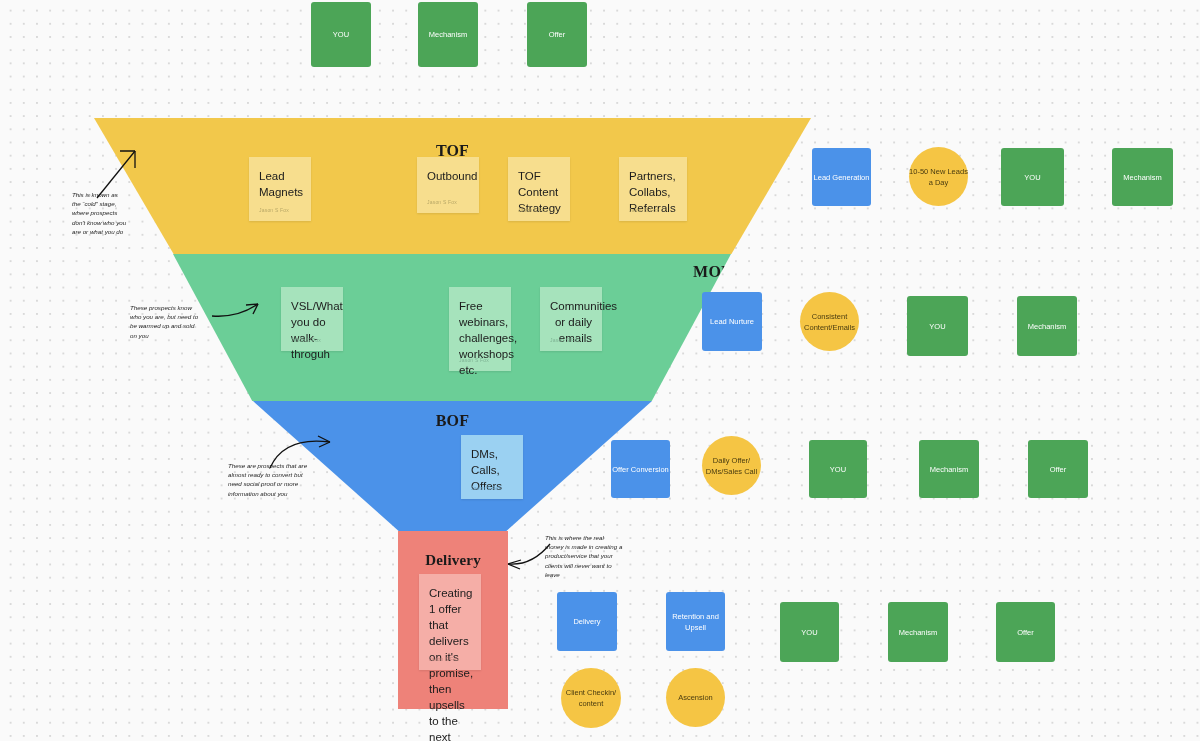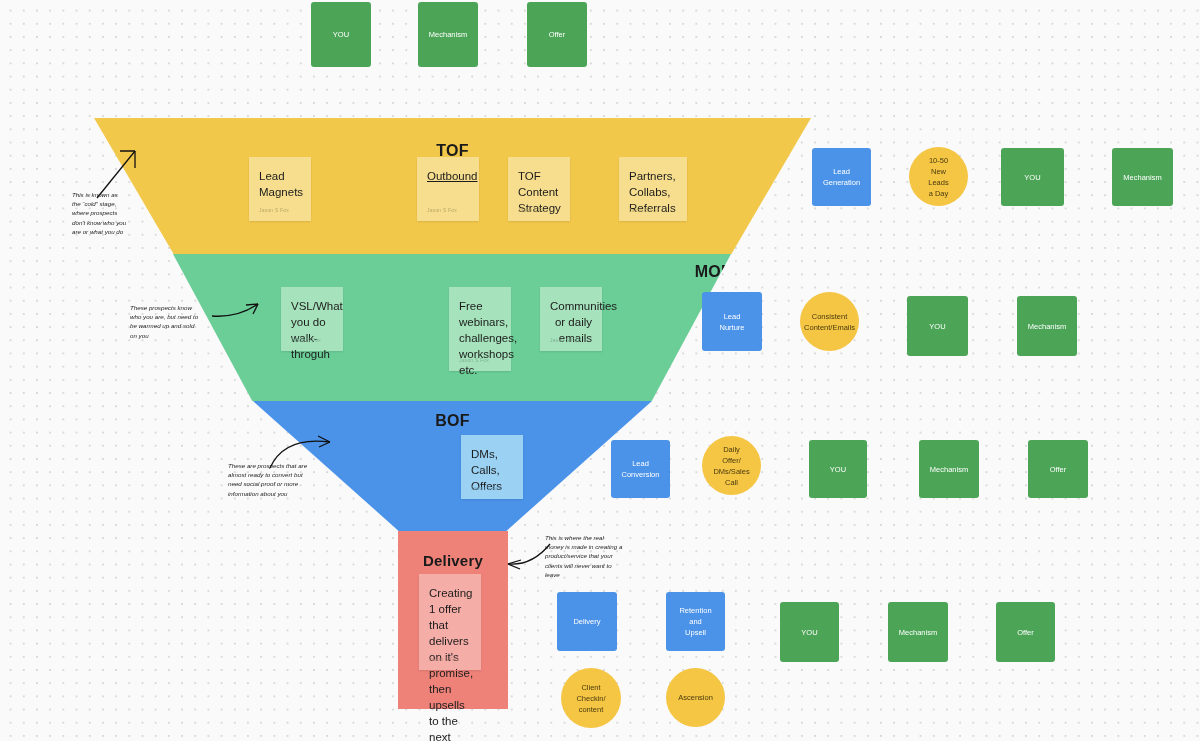--- a/index.html
+++ b/index.html
@@ -9,21 +9,21 @@
     background-image:radial-gradient(#d9d9d9 1px, transparent 1.1px);
     background-size:13.2px 13.2px;
     background-position:4px 4px;
     font-family:"Liberation Sans", sans-serif;
     -webkit-font-smoothing:antialiased;
   }
   .canvas{position:absolute;inset:0;}
   .band{position:absolute;}
   .band .band-title{
     position:absolute;left:0;right:0;text-align:center;
-    font-weight:bold;color:#1a1a1a;letter-spacing:.2px;
+    font-weight:bold;color:#1a1a1a;letter-spacing:.2px;font-family:Liberation Serif, serif;
   }
   #tof-band{left:94px;top:118px;width:717px;height:136px;
     background:#F2C84B;
     clip-path:polygon(0 0,100% 0,88.9% 100%,11.1% 100%);}
   #mof-band{left:173px;top:254px;width:558px;height:147px;
     background:#6BCE97;
     clip-path:polygon(0 0,100% 0,85.8% 100%,14.2% 100%);}
   #bof-band{left:253px;top:401px;width:399px;height:130px;
     background:#4B92E9;
     clip-path:polygon(0 0,100% 0,63.5% 100%,36.5% 100%);}
@@ -52,21 +52,21 @@
   .note.blue{background:#9BD1F2;}
   .note.blue .note-author{color:#74a6c6;}
   .note.red{background:#F5AEA7;}
   .note.red .note-author{color:#c48982;}
 
   
   .shape{
     position:absolute;box-sizing:border-box;
     display:flex;align-items:center;justify-content:center;
     text-align:center;color:#ffffff;font-size:7.5px;line-height:11px;
-    padding:20px;border-radius:3px;
+    padding:0;border-radius:3px;
   }
   .shape.blue{background:#4B92E9;}
   .shape.green{background:#4CA557;}
   .shape.circle{background:#F5C544;border-radius:50%;color:#4a3c10;}
 
   
   .annot{
     position:absolute;font-style:italic;
     font-size:6.2px;line-height:9.2px;color:#1e1e1e;
   }
@@ -97,21 +97,21 @@
     <div class="band-title">BOF</div>
   </div>
   <div class="band" id="delivery-band">
     <div class="band-title">Delivery</div>
   </div>
 
   <div class="note yellow" style="left:249px;top:157px;width:62px;height:64px;">
     <span>Lead Magnets</span>
     <span class="note-author">Jason S Fox</span>
   </div>
-  <div class="note yellow" style="left:417px;top:157px;width:62px;height:64px;text-decoration:underline;">
+  <div class="note yellow" style="left:417px;top:157px;width:62px;height:56px;">
     <span>Outbound</span>
     <span class="note-author">Jason S Fox</span>
   </div>
   <div class="note yellow" style="left:508px;top:157px;width:62px;height:64px;">
     <span>TOF Content Strategy</span>
     <span class="note-author">Jason S Fox</span>
   </div>
   <div class="note yellow" style="left:619px;top:157px;width:68px;height:64px;">
     <span>Partners, Collabs, Referrals</span>
     <span class="note-author">Jason S Fox</span>
@@ -184,21 +184,21 @@
     <span>Consistent Content/Emails</span>
   </div>
   <div class="shape green" style="left:907px;top:296px;width:61px;height:60px;">
     <span>YOU</span>
   </div>
   <div class="shape green" style="left:1017px;top:296px;width:60px;height:60px;">
     <span>Mechanism</span>
   </div>
 
   <div class="shape blue" style="left:611px;top:440px;width:59px;height:58px;">
-    <span>Lead Conversion</span>
+    <span>Offer Conversion</span>
   </div>
   <div class="shape circle" style="left:702px;top:436px;width:59px;height:59px;">
     <span>Daily Offer/ DMs/Sales Call</span>
   </div>
   <div class="shape green" style="left:809px;top:440px;width:58px;height:58px;">
     <span>YOU</span>
   </div>
   <div class="shape green" style="left:919px;top:440px;width:60px;height:58px;">
     <span>Mechanism</span>
   </div>

